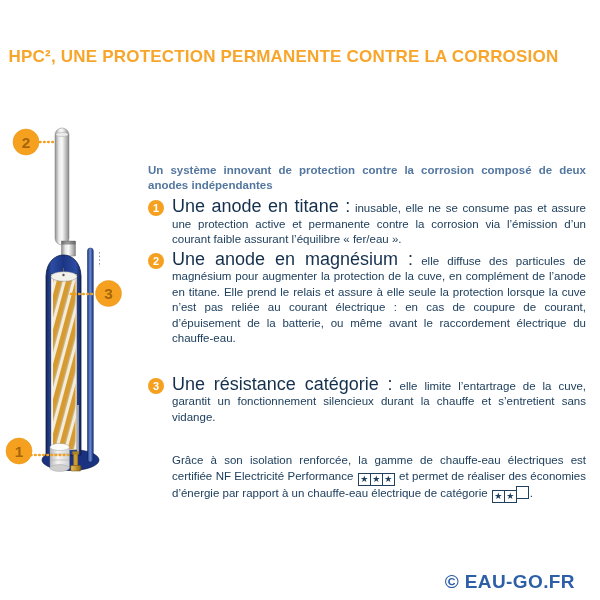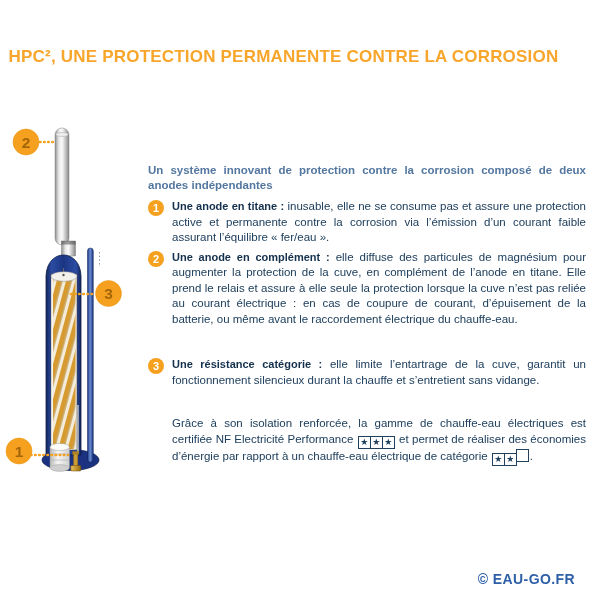--- a/index.html
+++ b/index.html
@@ -18,40 +18,40 @@
   .sec-head {
     font-size:11.5px; line-height:15px; font-weight:700; color:#54779F;
     margin:0 0 6px 0; text-align:justify;
   }
   .item { position:relative; padding-left:24px; margin:0 0 4px 0; }
   .item.gap-lg { margin-bottom:30px; }
   .item.gap-xl { margin-bottom:28px; }
   .sec-head.pre-item3 { margin-bottom:6px; }
   .sec-head.pre-para { margin-bottom:2px; }
   .item-text { margin:0; text-align:justify; font-size:11.5px; line-height:15.5px; color:#20405E; }
-  .item-title { font-size:11px; font-weight:700; color:#14304D; }
+  .item-title { font-size:18px; font-weight:400; color:#14304D; }
   .num-badge {
     position:absolute; left:0; top:1px; width:16px; height:16px; border-radius:50%;
     background:#F5A11F; color:#ffffff; font-weight:700; font-size:11px;
     line-height:16px; text-align:center;
   }
   .para {
     margin:0 0 0 24px; text-align:justify; font-size:11.5px; line-height:15.5px;
     color:#20405E;
   }
   .stars { white-space:nowrap; display:inline-block; margin:0 1px; }
   .star-box {
     display:inline-block; width:11px; height:11px; border:1px solid #20405E;
     margin-left:-1px; font-size:9px; line-height:10px; text-align:center;
     color:#20405E; vertical-align:-2px; font-weight:400; background:#fff;
   }
   .star-box:first-child { margin-left:0; }
   .footer {
     position:absolute; top:571px; right:25px; color:#2D5FA7; font-weight:700;
-    font-size:14px; letter-spacing:0.4px; cursor:pointer; text-decoration:none;
+    font-size:19px; letter-spacing:0.4px; cursor:pointer; text-decoration:none;
   }
 </style>
 </head>
 <body>
 
 <h1 class="title">HPC², UNE PROTECTION PERMANENTE CONTRE LA CORROSION</h1>
 
 <svg class="diagram" viewBox="0 0 150 370" xmlns="http://www.w3.org/2000/svg">
   <defs>
     <linearGradient id="gTube" x1="0" y1="0" x2="1" y2="0">
@@ -160,21 +160,21 @@
     <span class="num-badge">1</span>
     <p class="item-text">
       <span class="item-title">Une anode en titane :</span>
       <span>inusable, elle ne se consume pas et assure une protection active et permanente contre la corrosion via l’émission d’un courant faible assurant l’équilibre « fer/eau ».</span>
     </p>
   </div>
 
   <div class="item gap-lg">
     <span class="num-badge">2</span>
     <p class="item-text">
-      <span class="item-title">Une anode en complément :</span>
+      <span class="item-title">Une anode en magnésium :</span>
       <span>elle diffuse des particules de magnésium pour augmenter la protection de la cuve, en complément de l’anode en titane. Elle prend le relais et assure à elle seule la protection lorsque la cuve n’est pas reliée au courant électrique : en cas de coupure de courant, d’épuisement de la batterie, ou même avant le raccordement électrique du chauffe-eau.</span>
     </p>
   </div>
 
 
   <div class="item gap-xl">
     <span class="num-badge">3</span>
     <p class="item-text">
       <span class="item-title">Une résistance catégorie :</span>
       <span>elle limite l’entartrage de la cuve, garantit un fonctionnement silencieux durant la chauffe et s’entretient sans vidange.</span>

